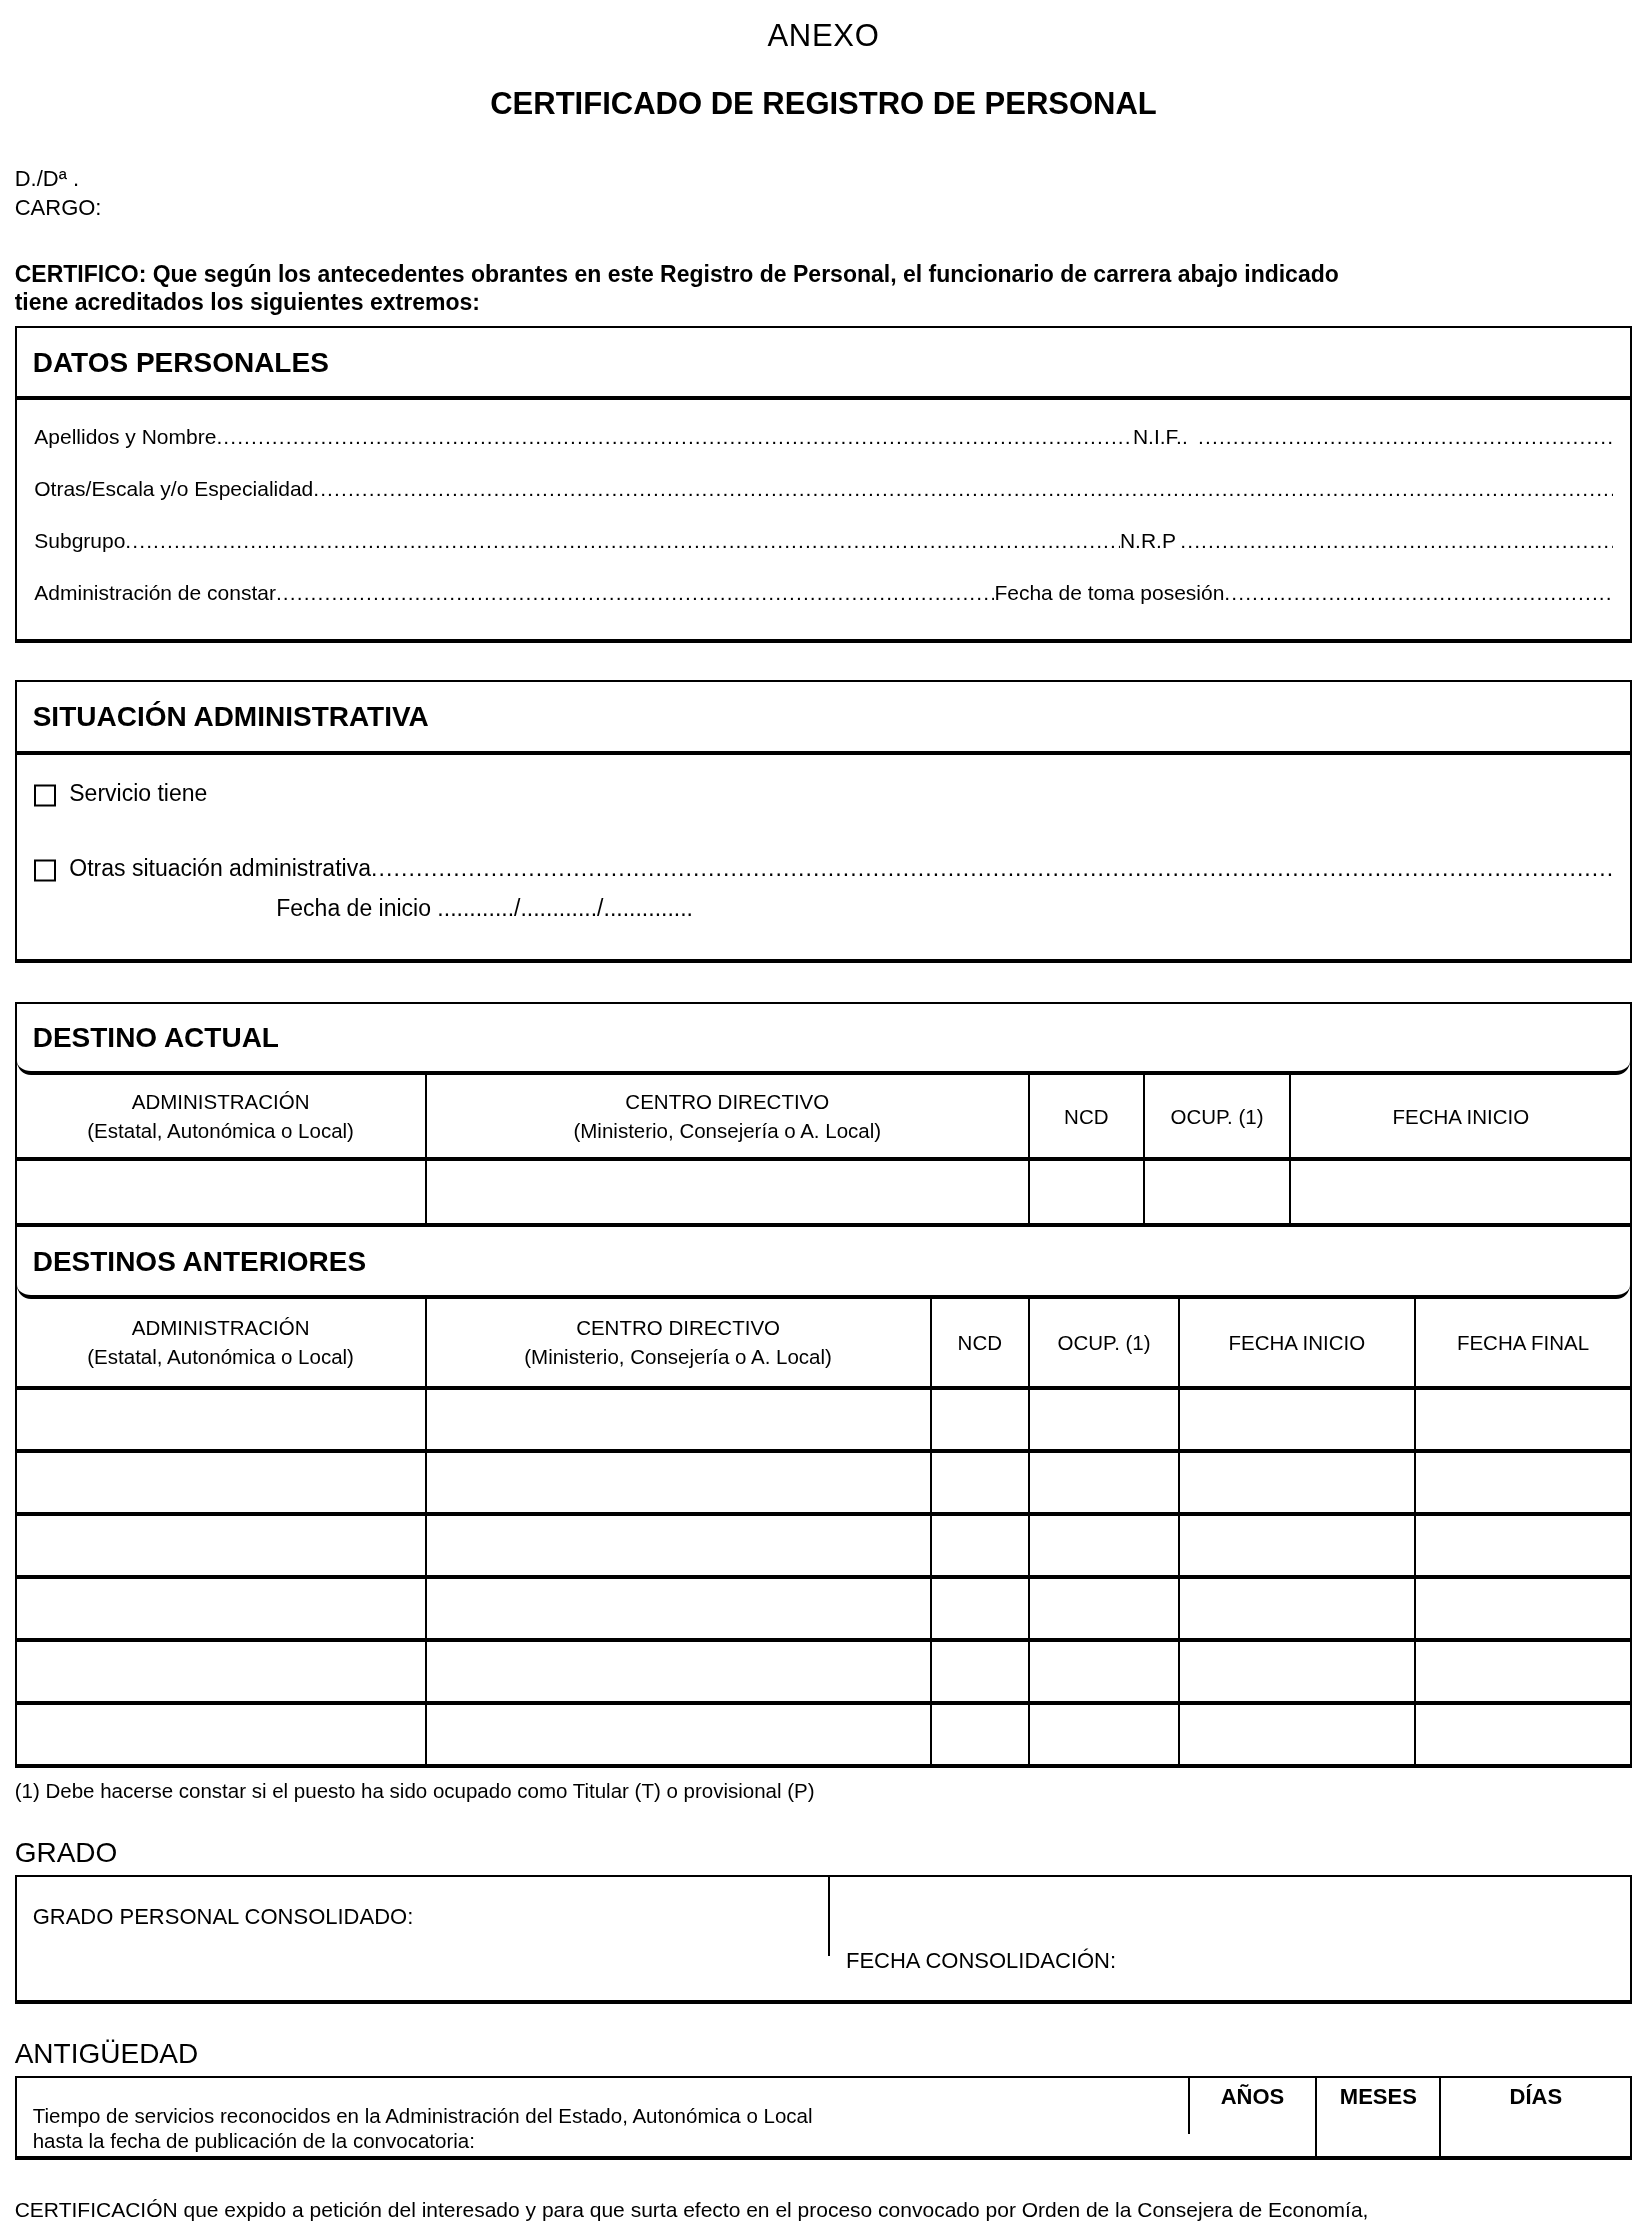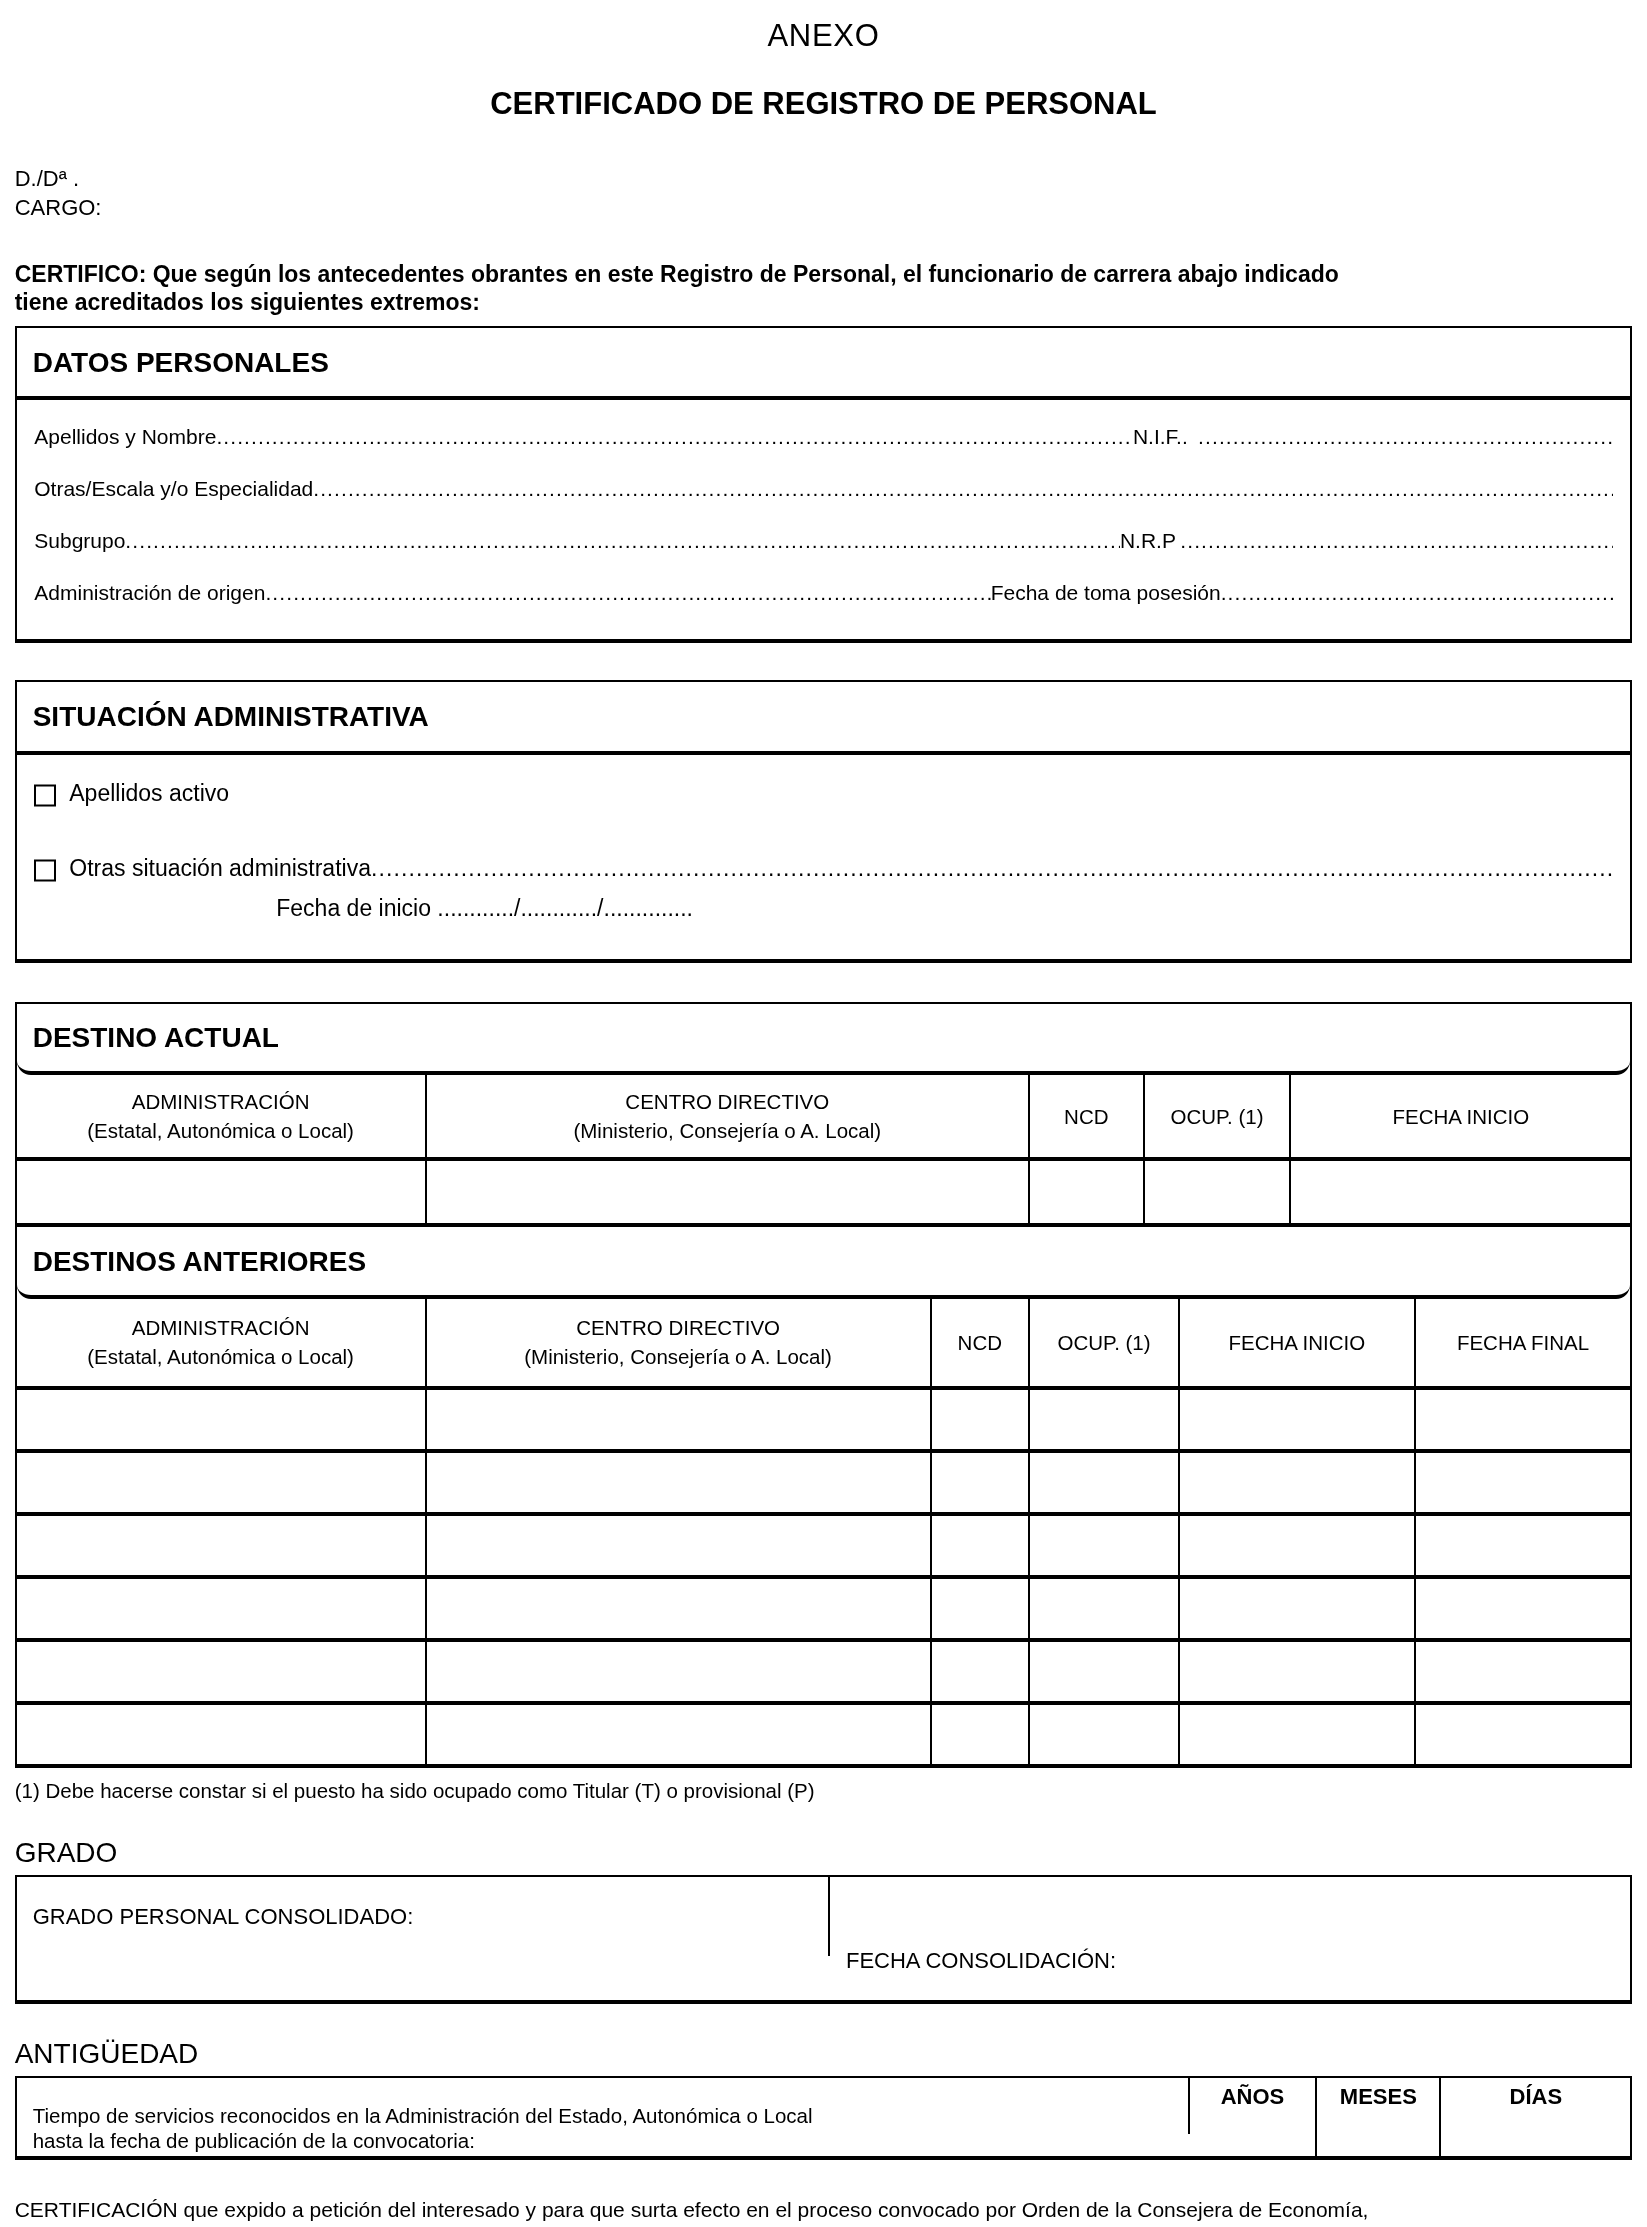--- a/index.html
+++ b/index.html
@@ -221,34 +221,34 @@
         <span>Otras/Escala y/o Especialidad</span>
         <span class="dots">............................................................................................................................................................................................................................................................................................................................</span>
       </div>
       <div class="dotrow">
         <span>Subgrupo</span>
         <span class="dots" style="flex-grow:2.3">............................................................................................................................................................................................................................................................................................................................</span>
         <span style="margin-right:4.4px;">N.R.P</span>
         <span class="dots" style="flex-grow:1">............................................................................................................................................................................................................................................................................................................................</span>
       </div>
       <div class="dotrow">
-        <span>Administración de origen </span>
+        <span>Administración de constar </span>
         <span class="dots" style="flex-grow:1.85">............................................................................................................................................................................................................................................................................................................................</span>
         <span>Fecha de toma posesión</span>
         <span class="dots" style="flex-grow:1">............................................................................................................................................................................................................................................................................................................................</span>
       </div>
     </div>
   </section>
 
   <section class="box">
     <div class="box-heading">SITUACIÓN ADMINISTRATIVA</div>
     <div class="box-body">
       <div class="checkrow">
         <span class="checkbox"></span>
-        <span>Apellidos activo</span>
+        <span>Servicio tiene</span>
       </div>
       <div class="checkrow">
         <span class="checkbox"></span>
         <span>Otras situación administrativa</span>
         <span class="dots">............................................................................................................................................................................................................................................................................................................................</span>
       </div>
       <div class="fecha-inicio-line">Fecha de inicio ............/............/..............</div>
     </div>
   </section>
 

